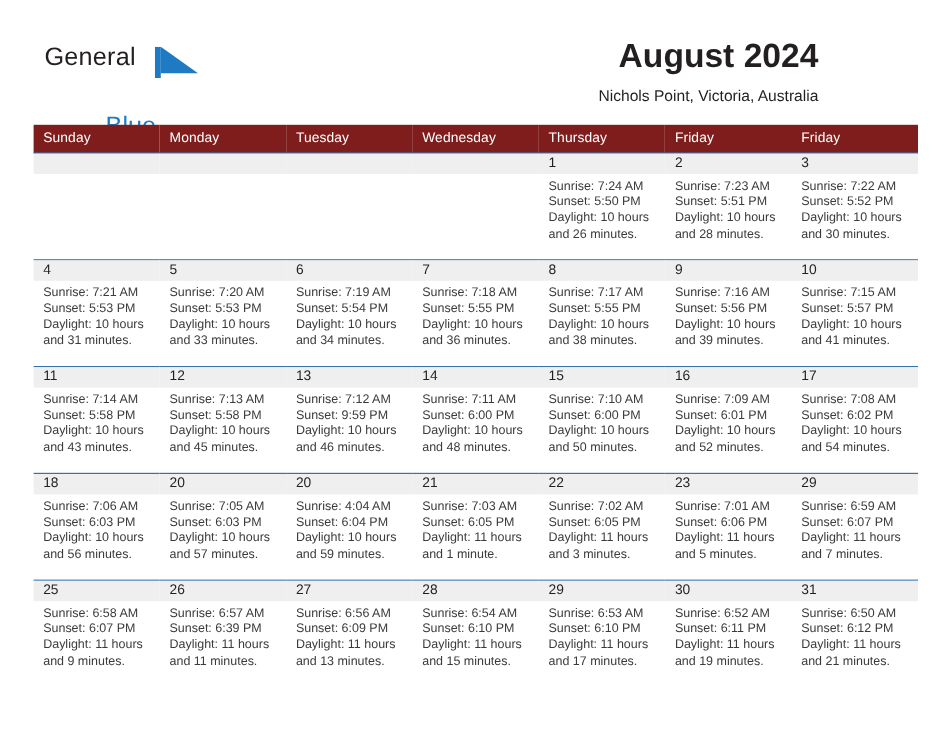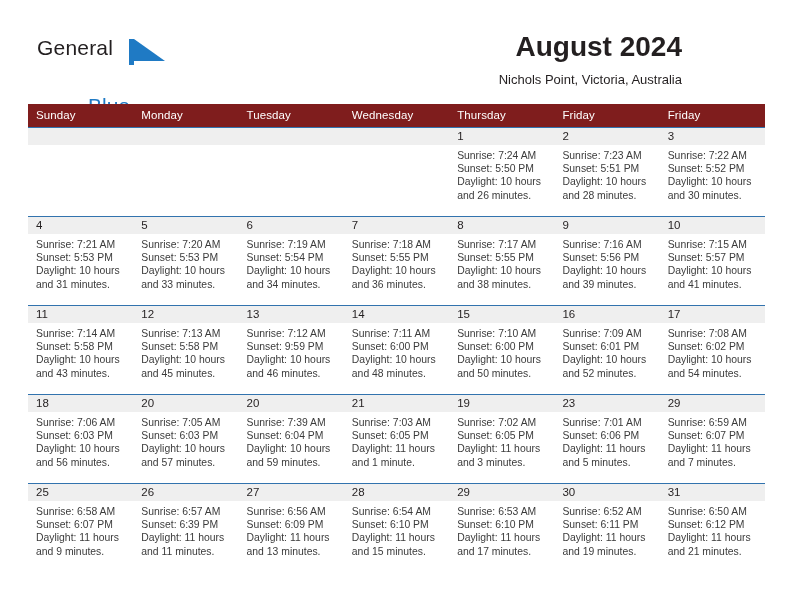--- a/index.html
+++ b/index.html
@@ -417,41 +417,41 @@
                   <div>Sunset: 6:03 PM</div>
                   <div>Daylight: 10 hours</div>
                   <div>and 57 minutes.</div>
                 </div>
               </div>
             </td>
             <td>
               <div class="daycell">
                 <div class="daynum-band">20</div>
                 <div class="dayinfo">
-                  <div>Sunrise: 7:39 AM</div>
+                  <div>Sunrise: 4:04 AM</div>
                   <div>Sunset: 6:04 PM</div>
                   <div>Daylight: 10 hours</div>
                   <div>and 59 minutes.</div>
                 </div>
               </div>
             </td>
             <td>
               <div class="daycell">
                 <div class="daynum-band">21</div>
                 <div class="dayinfo">
                   <div>Sunrise: 7:03 AM</div>
                   <div>Sunset: 6:05 PM</div>
                   <div>Daylight: 11 hours</div>
                   <div>and 1 minute.</div>
                 </div>
               </div>
             </td>
             <td>
               <div class="daycell">
-                <div class="daynum-band">19</div>
+                <div class="daynum-band">22</div>
                 <div class="dayinfo">
                   <div>Sunrise: 7:02 AM</div>
                   <div>Sunset: 6:05 PM</div>
                   <div>Daylight: 11 hours</div>
                   <div>and 3 minutes.</div>
                 </div>
               </div>
             </td>
             <td>
               <div class="daycell">

